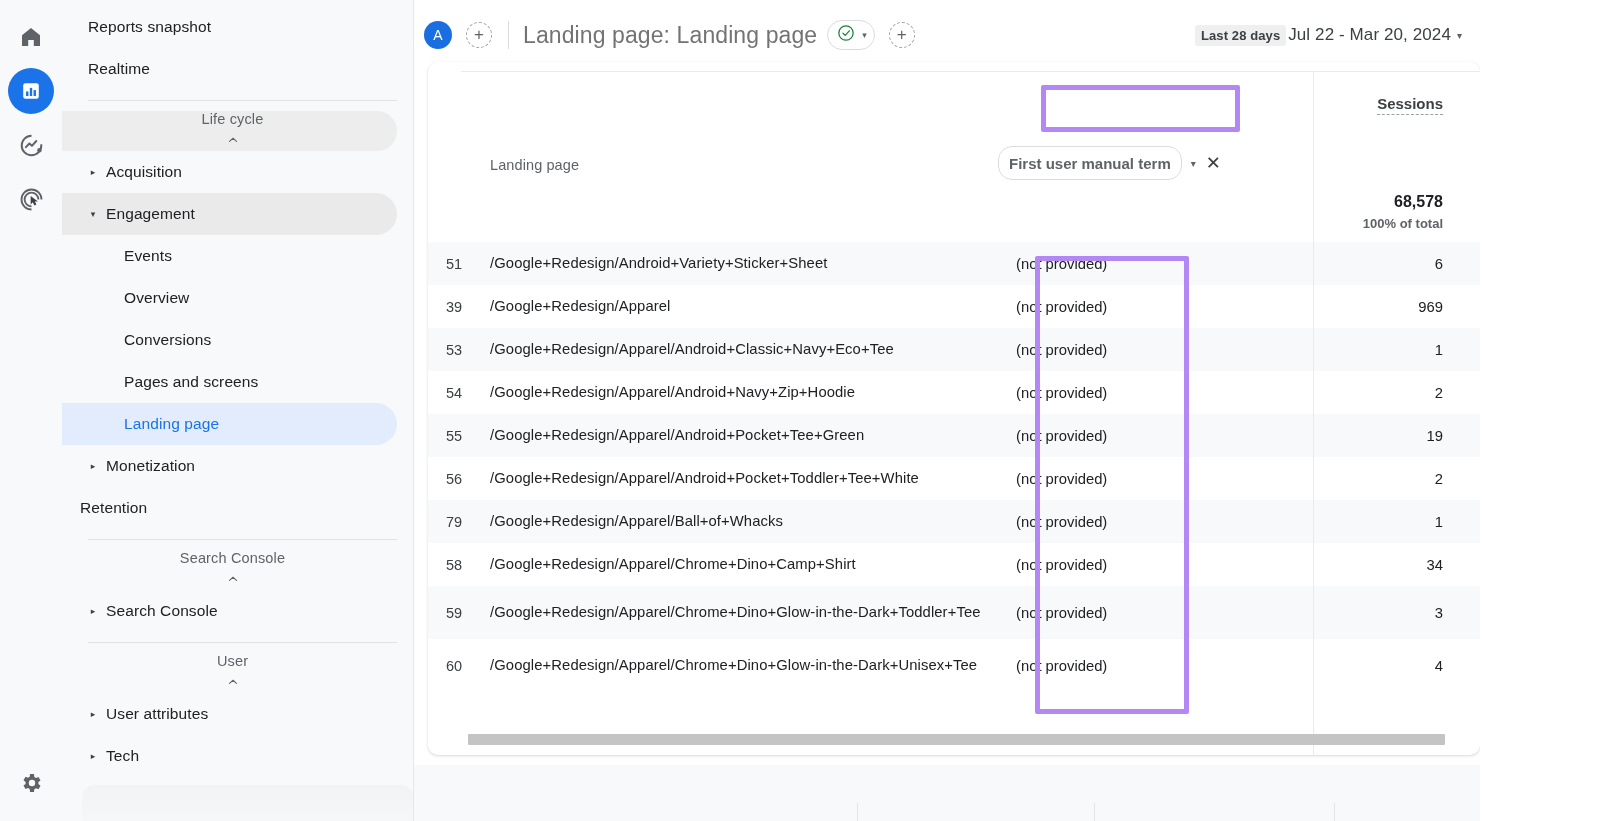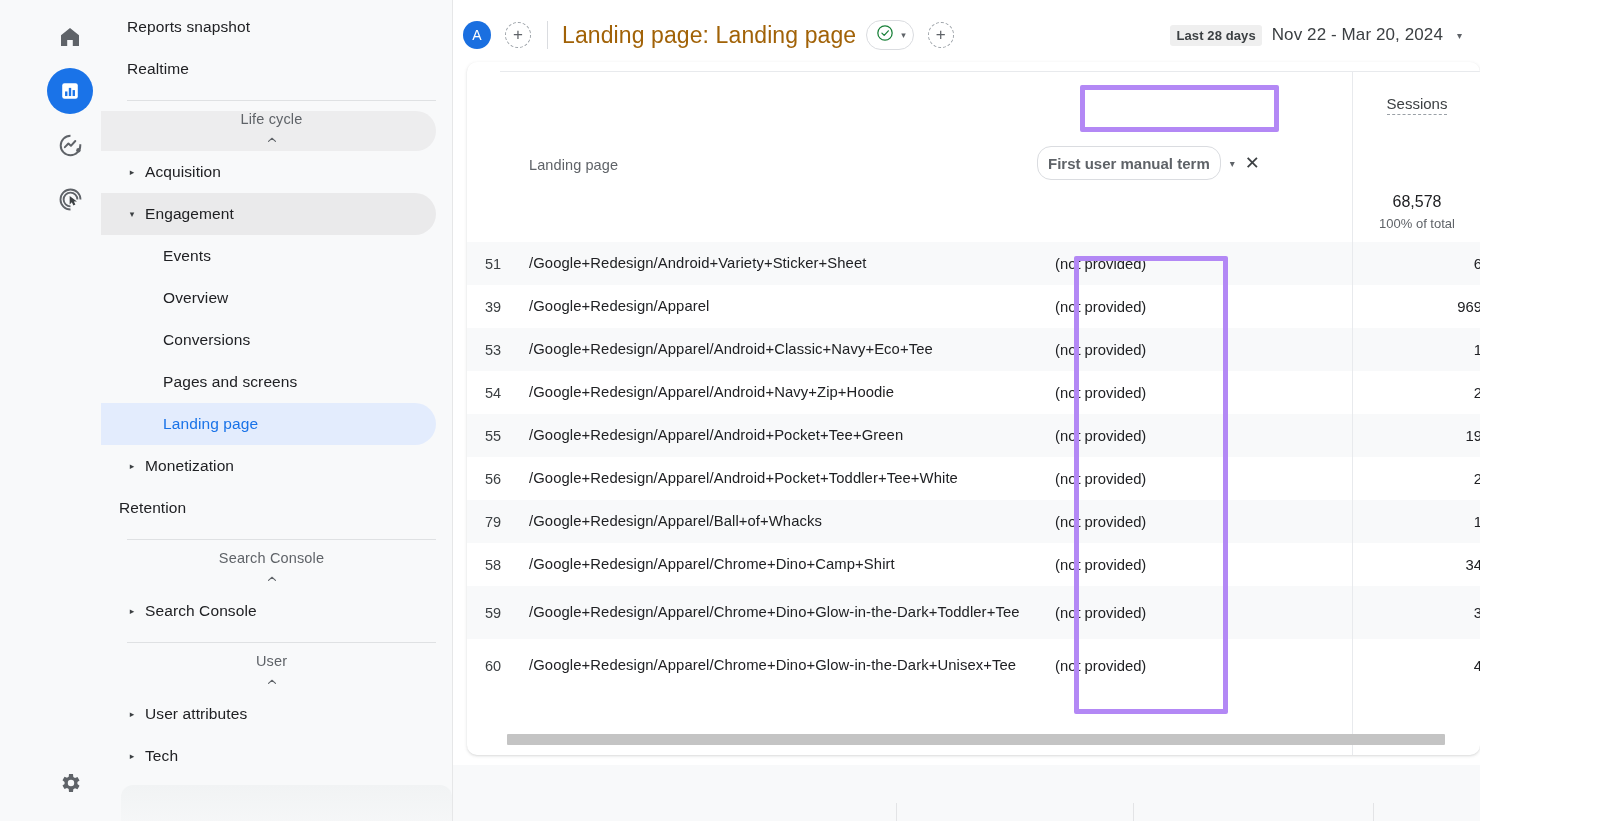--- a/index.html
+++ b/index.html
@@ -3,21 +3,21 @@
 <meta charset="utf-8">
 <style>
   * { box-sizing: border-box; margin: 0; padding: 0; }
   html, body {
     width: 1600px; height: 821px;
     overflow: hidden;
     background: #ffffff;
     font-family: "Liberation Sans", "DejaVu Sans", sans-serif;
     -webkit-font-smoothing: antialiased;
   }
-  .app { position: relative; width: 1480px; height: 821px; display: flex; background:#F8F9FA;padding-left:39px; }
+  .app { position: relative; width: 1480px; height: 821px; display: flex; background:#F8F9FA; }
 
   
   .rail {
     width: 62px; height: 821px; background:#F8F9FA;
     display:flex; flex-direction:column; align-items:center;
     padding-top: 14px; flex: 0 0 62px; position:relative;
   }
   .rail-btn {
     width: 46px; height: 46px; border-radius: 50%;
     display:flex; align-items:center; justify-content:center;
@@ -80,28 +80,28 @@
     display:flex; align-items:center; justify-content:center;
     font-size: 14px; font-weight:500; margin-left: 10px; cursor:pointer;
   }
   .dashed-circle {
     width: 26px; height: 26px; border-radius: 50%;
     border: 1.3px dashed #9AA0A6; color:#5F6368;
     display:flex; align-items:center; justify-content:center;
     font-size: 17px; line-height:0; margin-left: 14px; cursor:pointer;
   }
   .vdiv { width:1px; height: 28px; background:#DADCE0; margin: 0 14px 0 16px; }
-  .page-title { font-size: 23px; color:#a16207; letter-spacing:.1px; white-space:nowrap; }
+  .page-title { font-size: 23px; color:#737373; letter-spacing:.1px; white-space:nowrap; }
   .chip-check {
     display:flex; align-items:center; gap:6px;
     height: 30px; padding: 0 7px 0 8px; border: 1px solid #DADCE0; border-radius: 15px;
     margin-left: 10px; cursor:pointer;
   }
   .chip-check .dd { color:#5F6368; font-size: 9px; }
-  .daterange { margin-left:auto; display:flex; align-items:center; gap:10px; cursor:pointer; }
+  .daterange { margin-left:auto; display:flex; align-items:center; gap:2px; cursor:pointer; }
   .dr-chip { background:#EFEFEF; color:#3C4043; font-size: 13px; font-weight:700; padding: 3px 6px; border-radius:3px; letter-spacing:.1px;}
   .dr-text { color:#3C4043; font-size: 17px; letter-spacing:.1px; }
   .dr-caret { color:#5F6368; font-size: 10px; margin-left: 4px;}
 
   
   .card {
     position:absolute; left: 14px; right: 0px; top: 62px; bottom: 66px;
     background:#FFFFFF; border-radius: 10px;
     box-shadow: 0 1px 2px rgba(60,64,67,.12), 0 1px 3px 1px rgba(60,64,67,.06);
     overflow:hidden;
@@ -110,21 +110,21 @@
   .tbl td, .tbl th { vertical-align: middle; }
 
   .hdr-top-rule { position:absolute; left: 33px; right: 0; top: 9px; height:1px; background:#E8EAED; }
 
   .th-row { height: 180px; }
   .th-dim {
     text-align:left; font-weight:400; font-size: 14.5px; color:#5F6368;
     vertical-align: top; padding-top: 26px; letter-spacing:.1px;
   }
   .th-metric {
-    font-weight:400; vertical-align: top; padding-top: 22px; padding-right: 22px;
+    text-align:right; font-weight:700; vertical-align: top; padding-top: 22px; padding-right: 22px;
   }
   .th-metric .mname {
     font-size: 15px; color:#3C4043; border-bottom: 1.5px dashed #9AA0A6; padding-bottom:2px;
     display:inline-block; cursor:pointer;
   }
   .th-metric .total { font-size: 16px; color:#202124; margin-top: 78px; }
   .th-metric .pct { font-size: 13px; color:#5F6368; margin-top: 5px;}
 
   .dim2-cell { vertical-align: top; padding-top: 22px; }
   .dim2-wrap { display:flex; align-items:center; gap: 0; }
@@ -307,21 +307,21 @@
           </svg>
         </span>
         <span class="dd">▾</span>
       </div>
       <div class="dashed-circle">
         <span>+</span>
       </div>
 
       <div class="daterange">
         <span class="dr-chip">Last 28 days</span>
-        <span class="dr-text">Nov 22 - Mar 20, 2024</span>
+        <span class="dr-text">Jul 22 - Mar 20, 2024</span>
         <span class="dr-caret">▾</span>
       </div>
     </div>
 
     <div class="card">
       <div class="hdr-top-rule"></div>
       <div class="colsep" style="left: 885px;"></div>
 
       <table class="tbl">
         <colgroup>

